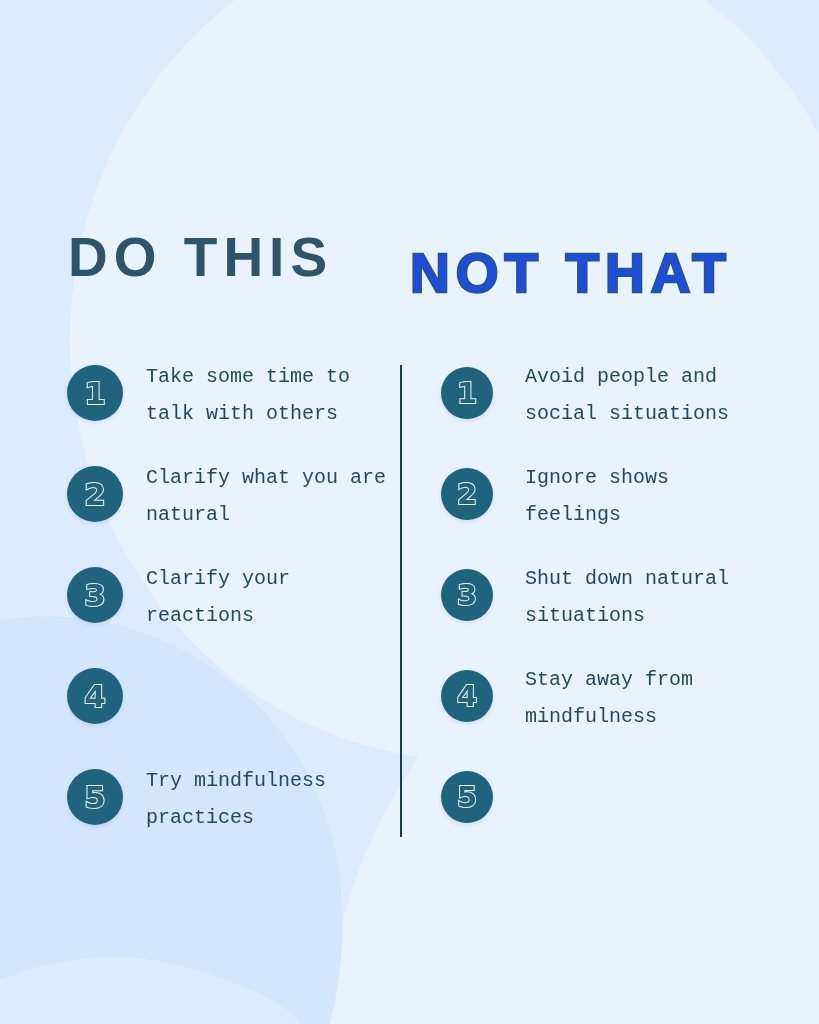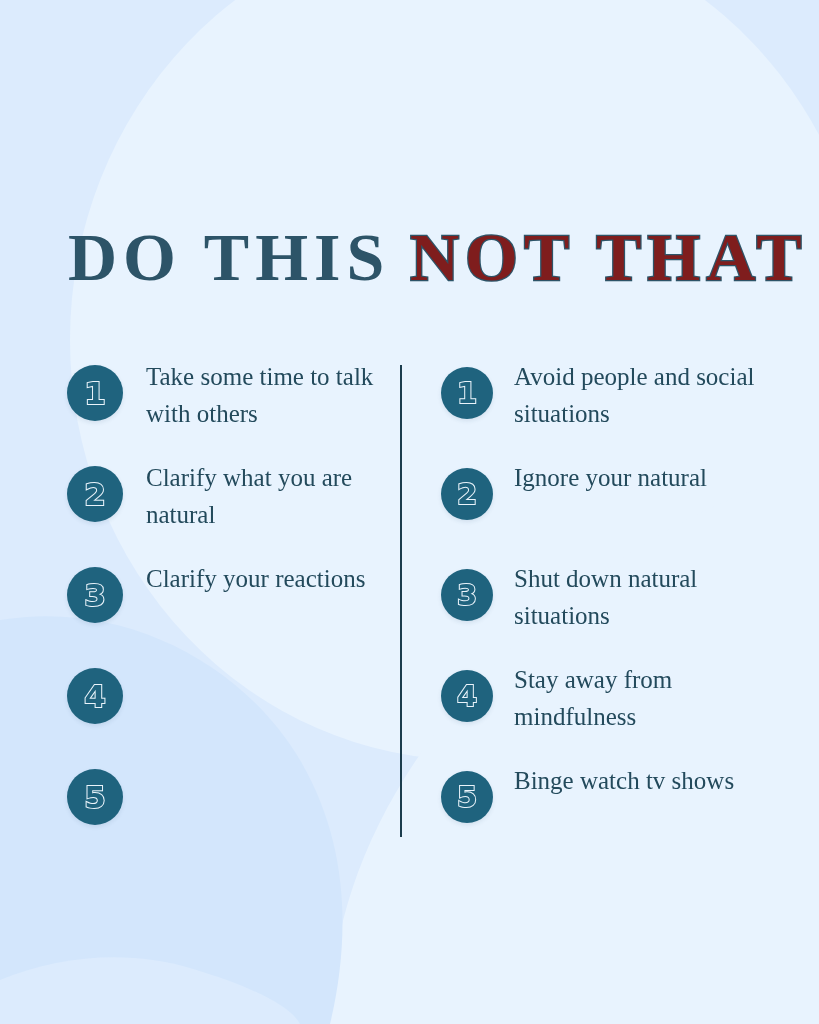--- a/index.html
+++ b/index.html
@@ -32,36 +32,36 @@
   
   .headings {
     position: absolute;
     top: 228px;
     left: 0;
     width: 819px;
     height: 72px;
   }
   .heading {
     position: absolute;
-    font-family: Liberation Serif, serif;
+    font-family: Liberation Sans, sans-serif;
     font-weight: 700;
-    font-size: 68px;
+    font-size: 55px;
     line-height: 58px;
     letter-spacing: 6px;
     white-space: nowrap;
   }
   .heading-do {
     left: 68px;
     top: 0;
     color: #2d5468;
   }
   .heading-not {
     left: 410px;
-    top: 0;
-    color: #7f1d1d;
+    top: 16px;
+    color: #1d4ed8;
     -webkit-text-stroke: 2.5px #2d5468;
     paint-order: stroke fill;
   }
 
   
   .columns {
     position: absolute;
     top: 358px;
     left: 0;
     width: 819px;
@@ -123,28 +123,28 @@
     -webkit-text-stroke: 2px #eaf4fb;
     paint-order: stroke fill;
     line-height: 1;
   }
   .column-left .badge-num { font-size: 31px; }
   .column-right .badge-num { font-size: 29px; }
 
   .item-text {
     margin-left: 23px;
     color: #234a5c;
-    font-family: Liberation Serif, serif;
-    font-size: 25px;
+    font-family: Liberation Mono, monospace;
+    font-size: 20px;
     line-height: 37px;
     font-weight: 400;
     max-width: 265px;
   }
   .column-right .item-text {
-    margin-left: 21px;
+    margin-left: 32px;
     max-width: 250px;
   }
 </style>
 </head>
 <body>
 
 <div class="poster">
 
   <svg class="bg-layer" viewBox="0 0 819 1024" preserveAspectRatio="none" aria-hidden="true">
     <rect x="0" y="0" width="819" height="1024" fill="#dcebfd"></rect>
@@ -189,58 +189,58 @@
       <div class="item">
         <div class="badge">
           <span class="badge-num">4</span>
         </div>
       </div>
 
       <div class="item">
         <div class="badge">
           <span class="badge-num">5</span>
         </div>
+        <div class="item-text">Try mindfulness practices</div>
       </div>
 
     </div>
 
     <div class="column column-right">
 
       <div class="item">
         <div class="badge">
           <span class="badge-num">1</span>
         </div>
         <div class="item-text">Avoid people and social situations</div>
       </div>
 
       <div class="item">
         <div class="badge">
           <span class="badge-num">2</span>
         </div>
-        <div class="item-text">Ignore your natural</div>
+        <div class="item-text">Ignore shows feelings</div>
       </div>
 
       <div class="item">
         <div class="badge">
           <span class="badge-num">3</span>
         </div>
         <div class="item-text">Shut down natural situations</div>
       </div>
 
       <div class="item">
         <div class="badge">
           <span class="badge-num">4</span>
         </div>
         <div class="item-text">Stay away from mindfulness</div>
       </div>
 
       <div class="item">
         <div class="badge">
           <span class="badge-num">5</span>
         </div>
-        <div class="item-text">Binge watch tv shows</div>
       </div>
 
     </div>
 
   </div>
 
 </div>
 
 </body></html>

